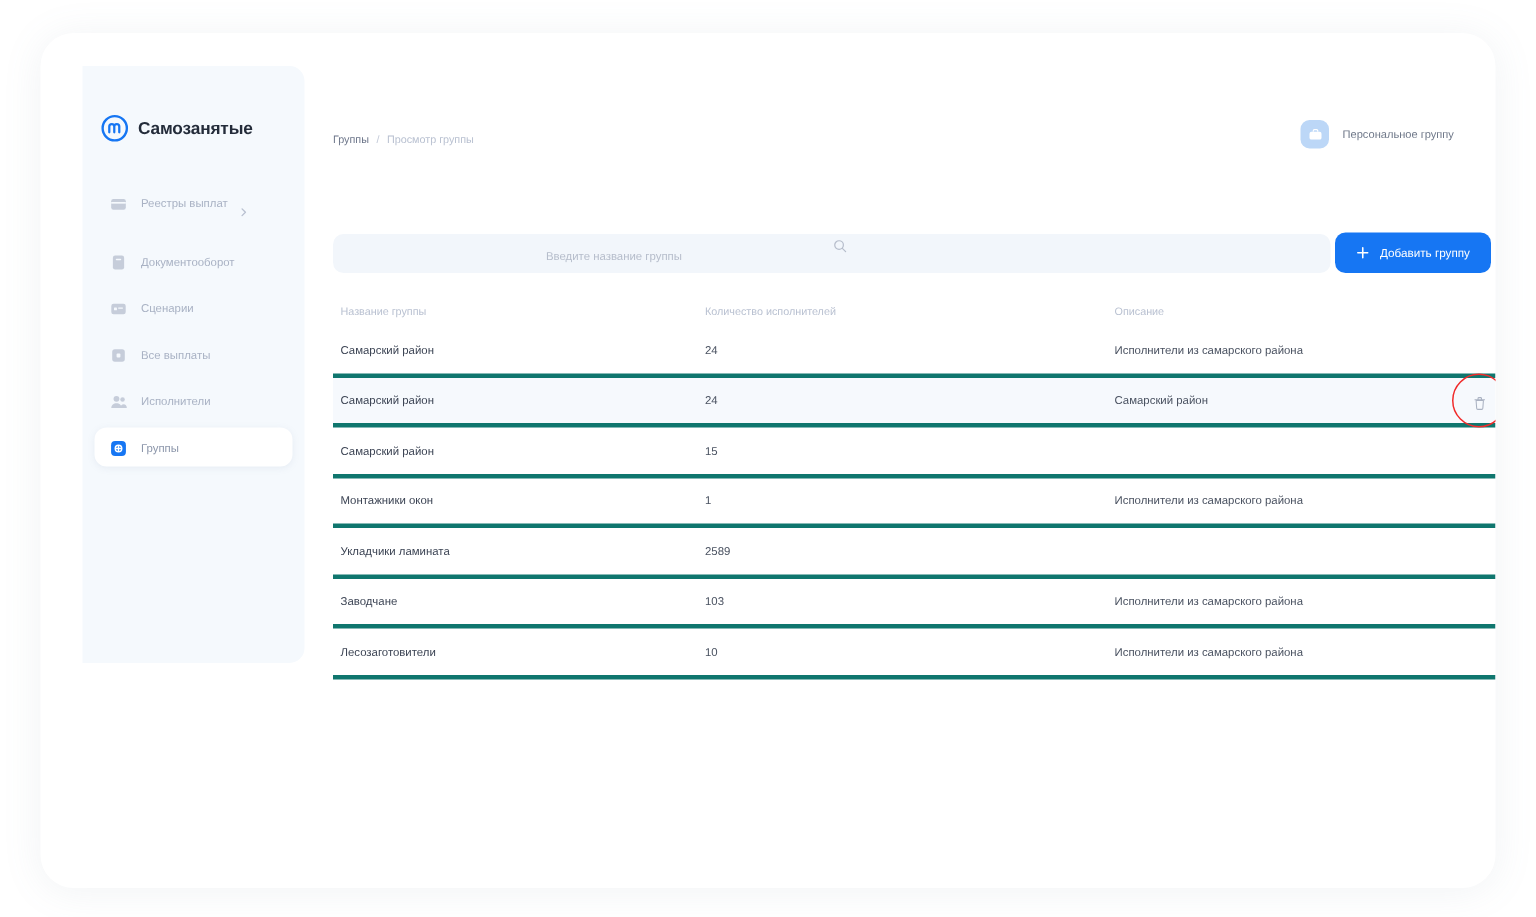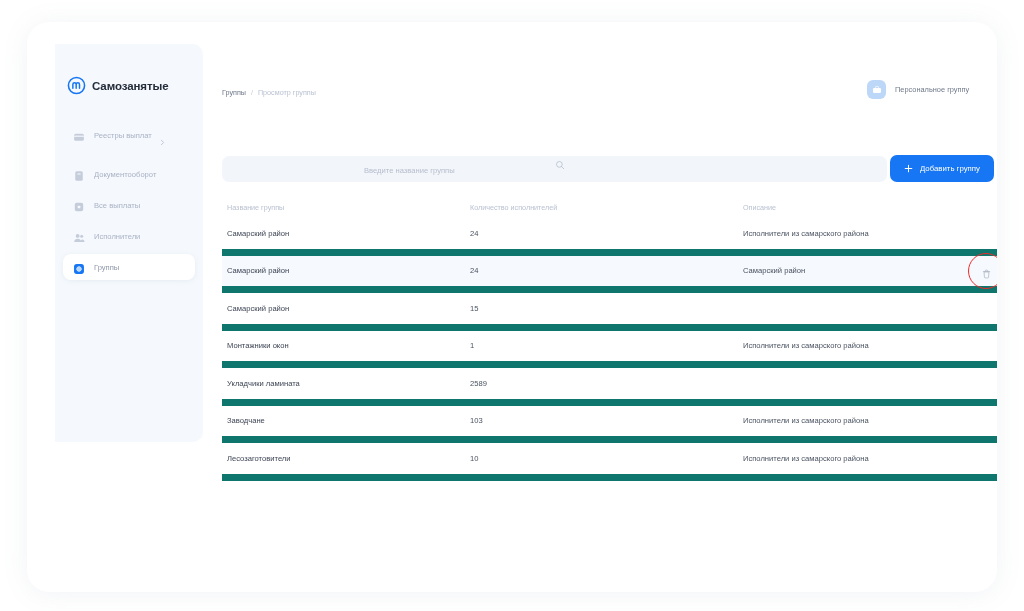--- a/index.html
+++ b/index.html
@@ -227,21 +227,21 @@
   .col-name  { width: 248px; flex: 0 0 248px; padding-left: 5px; box-sizing: border-box;}
   .col-count { width: 248px; flex: 0 0 248px; }
   .col-desc  { flex: 1 1 auto; margin-left: 25px; }
   .col-act   { width: 50px; flex: 0 0 50px; }
 
   .t-row {
     position: relative;
     display: flex;
     align-items: center;
     height: 30.5px;
-    border-bottom: 7px solid #0f766e;
+    border-bottom: 3px solid #0f766e;
     cursor: pointer;
   }
   .t-row.hover { background: #f6f9fd; }
   .t-row .td {
     font-size: 7.6px;
     color: #3c4454;
   }
   .t-row .td.count { color: #4a5261; }
   .t-row .td.desc  { color: #4a5261; }
 
@@ -311,20 +311,30 @@
       <div class="nav-item">
         <span class="nav-ico">
           <svg viewBox="0 0 16 16" width="12" height="12">
             <rect x="3" y="1.8" width="10" height="12.4" rx="2" fill="#c6cdda"></rect>
             <rect x="5.6" y="4.6" width="4.8" height="1.3" rx="0.6" fill="#f5f9fd"></rect>
           </svg>
         </span>
         <span class="nav-label">Документооборот</span>
       </div>
 
+      <div class="nav-item">
+        <span class="nav-ico">
+          <svg viewBox="0 0 16 16" width="12" height="12">
+            <rect x="1.6" y="3.4" width="12.8" height="9.2" rx="2" fill="#c6cdda"></rect>
+            <rect x="4" y="6.6" width="2.6" height="2.6" rx="0.5" fill="#f5f9fd"></rect>
+            <rect x="7.6" y="6.6" width="4.4" height="1.1" rx="0.5" fill="#f5f9fd"></rect>
+          </svg>
+        </span>
+        <span class="nav-label">Сценарии</span>
+      </div>
 
       <div class="nav-item">
         <span class="nav-ico">
           <svg viewBox="0 0 16 16" width="12" height="12">
             <rect x="2.4" y="2.4" width="11.2" height="11.2" rx="2.4" fill="#c6cdda"></rect>
             <rect x="6.3" y="6.3" width="3.4" height="3.4" rx="0.8" fill="#f5f9fd"></rect>
           </svg>
         </span>
         <span class="nav-label">Все выплаты</span>
       </div>

